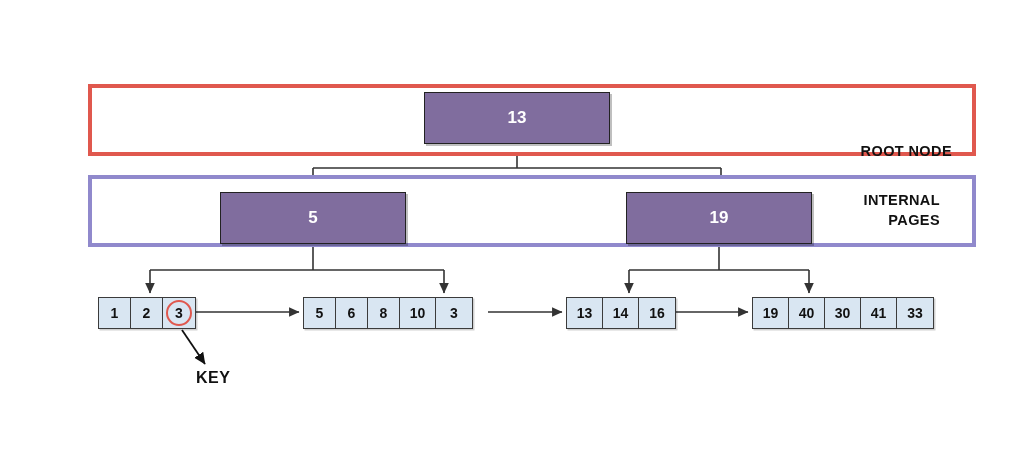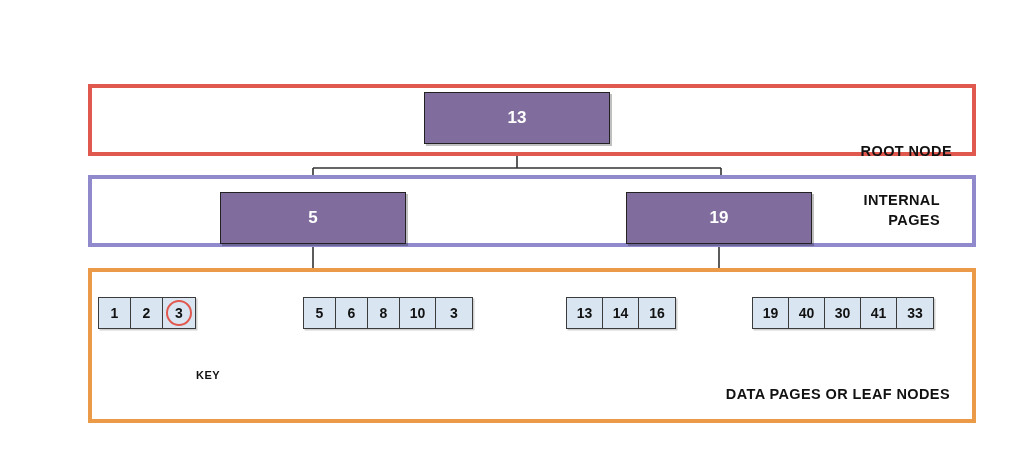--- a/index.html
+++ b/index.html
@@ -80,21 +80,21 @@
   .leaf-1{left:98px;top:297px;}
   .leaf-2{left:303px;top:297px;}
   .leaf-3{left:566px;top:297px;}
   .leaf-4{left:752px;top:297px;}
 
   
   #wires{position:absolute;left:0;top:0;width:1024px;height:454px;pointer-events:none;}
 
   .key-text{
     position:absolute;left:196px;top:369px;
-    font-size:11px;font-weight:bold;color:#111111;letter-spacing:0.5px;
+    font-size:16px;font-weight:bold;color:#111111;letter-spacing:0.5px;
   }
 </style>
 </head>
 <body>
 
 <div id="stage">
 
 
   <svg id="wires" viewBox="0 0 1024 454">
     <defs>
@@ -143,23 +143,20 @@
       <span>PAGES</span>
     </div>
   </div>
   <div class="node node-i1">
     <span>5</span>
   </div>
   <div class="node node-i2">
     <span>19</span>
   </div>
 
-  <div class="band band-leaf">
-    <div class="band-label label-leaf">DATA PAGES OR LEAF NODES</div>
-  </div>
 
   <div class="leaf leaf-1">
       <div class="cell">
         <span>1</span>
       </div>
       <div class="cell">
         <span>2</span>
       </div>
       <div class="cell">
         <span>3</span>

